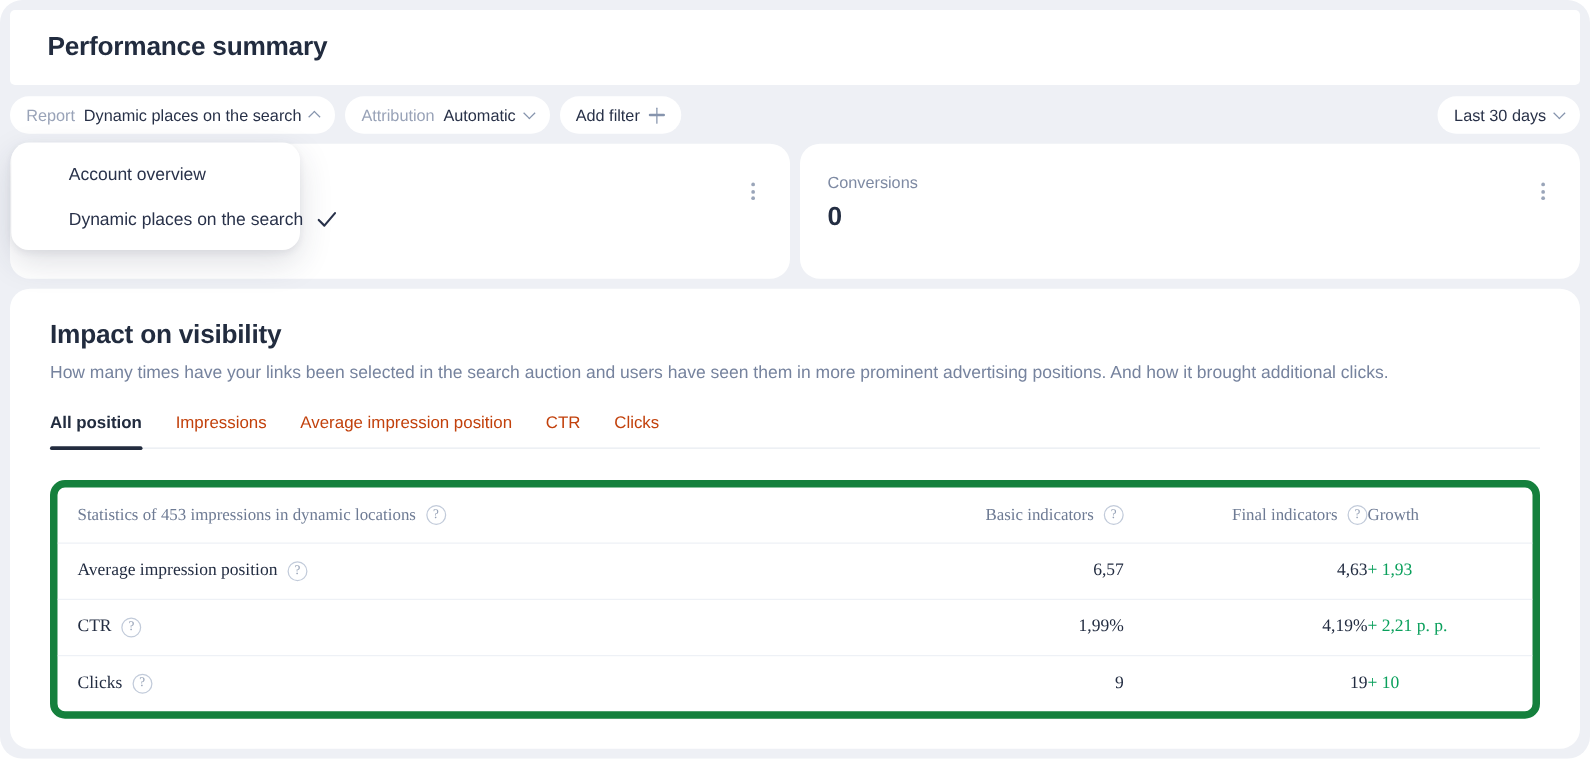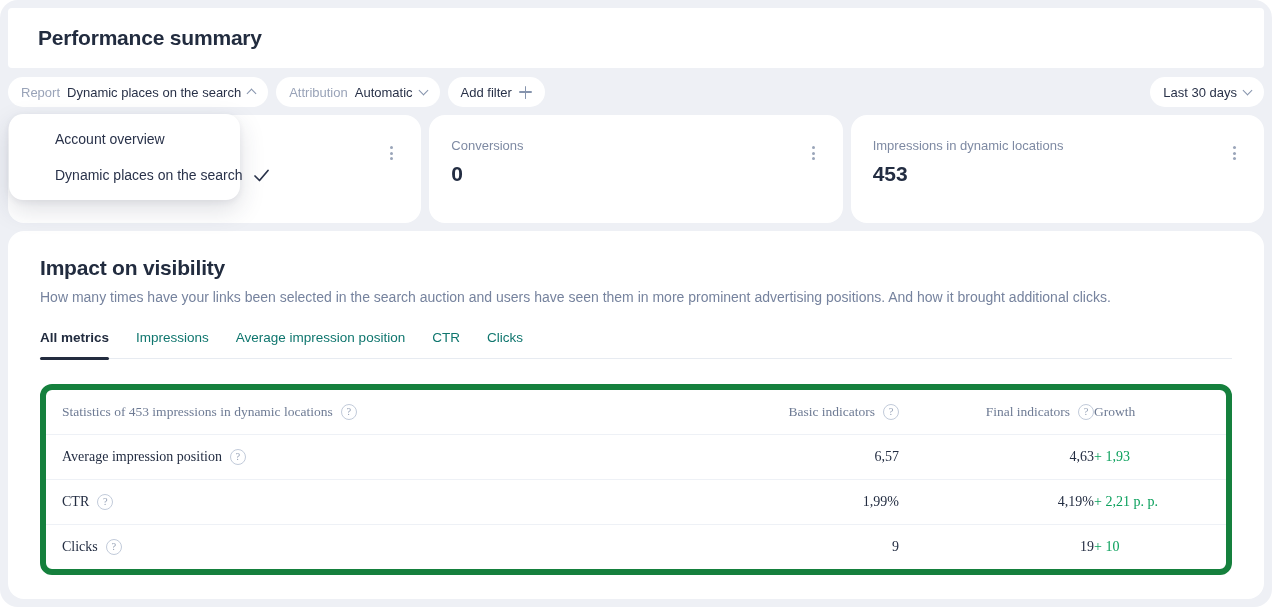--- a/index.html
+++ b/index.html
@@ -81,21 +81,21 @@
     position:absolute; left:8px; right:8px; top:231px; bottom:8px;
     background:#ffffff; border-radius:16px; padding:25px 32px 0;
   }
   .section-title { font-size:21px; font-weight:700; color:#222c3f; letter-spacing:-0.2px; }
   .section-desc { font-size:14px; color:#76839e; margin-top:9px; }
   .tabs {
     display:flex; gap:27px; margin-top:25px;
     border-bottom:1px solid #e7ebf1;
   }
   .tab {
-    font-size:13.5px; color:#0f766e; padding-bottom:13px; cursor:pointer;
+    font-size:13.5px; color:#c2410c; padding-bottom:13px; cursor:pointer;
     position:relative; white-space:nowrap;
   }
   .tab.active { color:#222c3f; font-weight:700; }
   .tab.active::after {
     content:""; position:absolute; left:0; right:0; bottom:-2px;
     height:3px; background:#232c3f; border-radius:2px;
   }
   
   .stats-table {
     margin-top:25px; border:6px solid #15803d; border-radius:12px;
@@ -169,49 +169,40 @@
     </div>
     <div class="metric-card">
       <div class="metric-label">Conversions</div>
       <div class="metric-value">0</div>
       <div class="kebab">
           <i></i>
           <i></i>
           <i></i>
         </div>
     </div>
-    <div class="metric-card">
-      <div class="metric-label">Impressions in dynamic locations</div>
-      <div class="metric-value">453</div>
-      <div class="kebab">
-          <i></i>
-          <i></i>
-          <i></i>
-        </div>
-    </div>
   </div>
 
   <div class="dropdown">
     <div class="dropdown-item">
       <span>Account overview</span>
     </div>
     <div class="dropdown-item">
       <span>Dynamic places on the search</span>
       <svg width="17" height="15" viewBox="0 0 17 15" fill="none">
         <polyline points="2,8 6.5,12.5 15,2.5" stroke="#29324a" stroke-width="1.7" fill="none" stroke-linecap="round" stroke-linejoin="round"></polyline>
       </svg>
     </div>
   </div>
 
   <div class="main-card">
     <div class="section-title">Impact on visibility</div>
     <div class="section-desc">How many times have your links been selected in the search auction and users have seen them in more prominent advertising positions. And how it brought additional clicks.</div>
 
     <div class="tabs">
-      <div class="tab active">All metrics</div>
+      <div class="tab active">All position</div>
       <div class="tab">Impressions</div>
       <div class="tab">Average impression position</div>
       <div class="tab">CTR</div>
       <div class="tab">Clicks</div>
     </div>
 
     <div class="stats-table">
       <div class="trow thead">
         <div class="cell-label">
           <span>Statistics of 453 impressions in dynamic locations</span>

